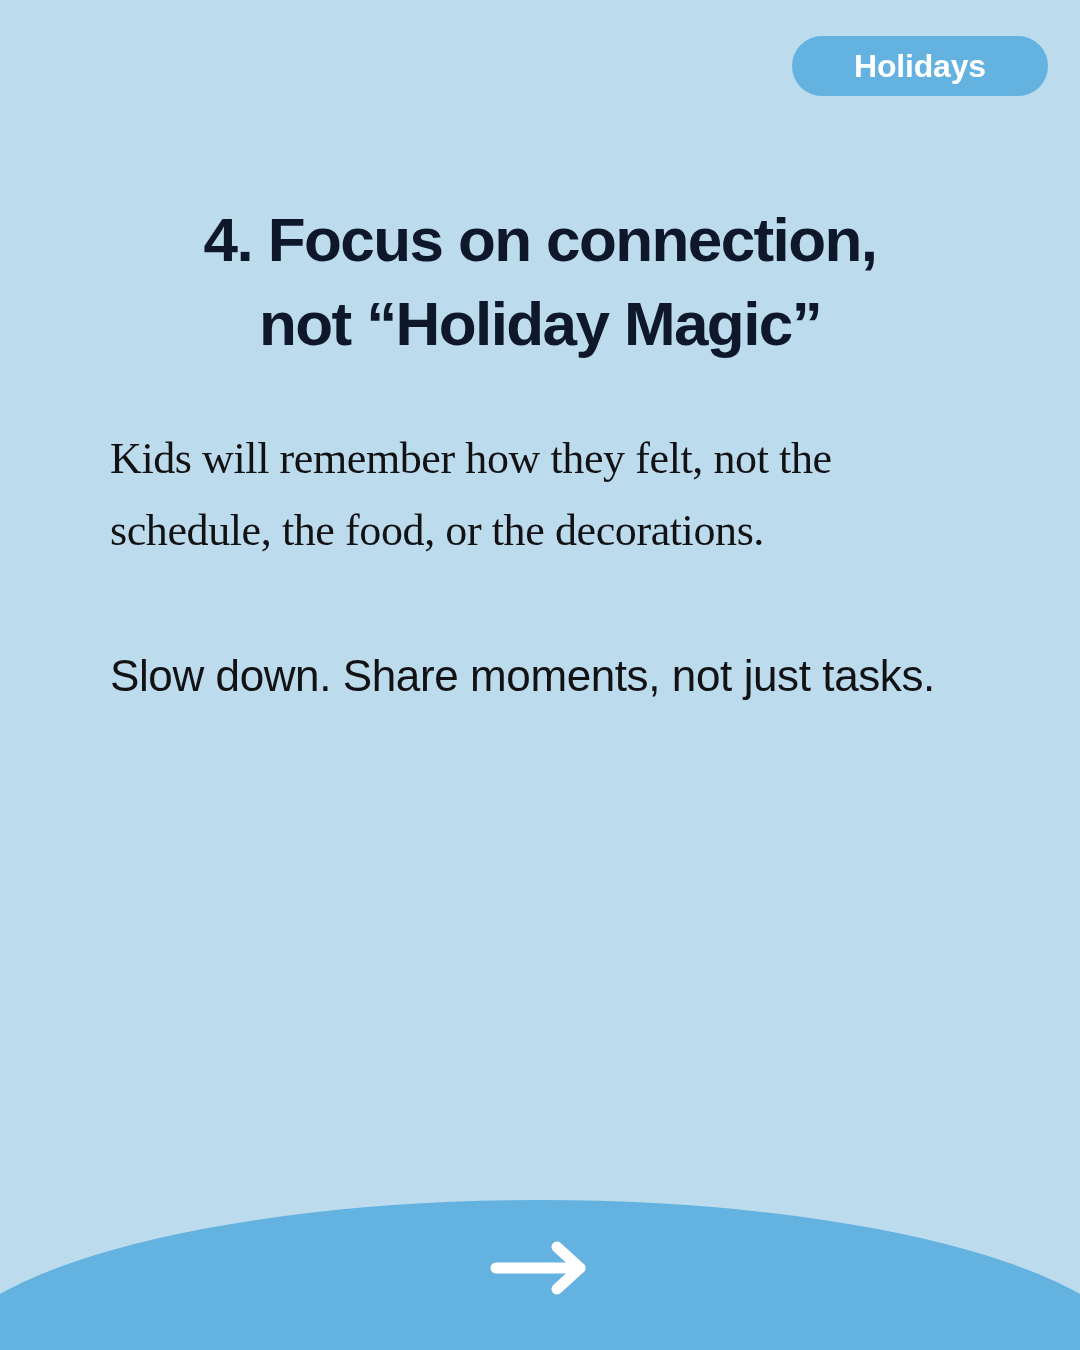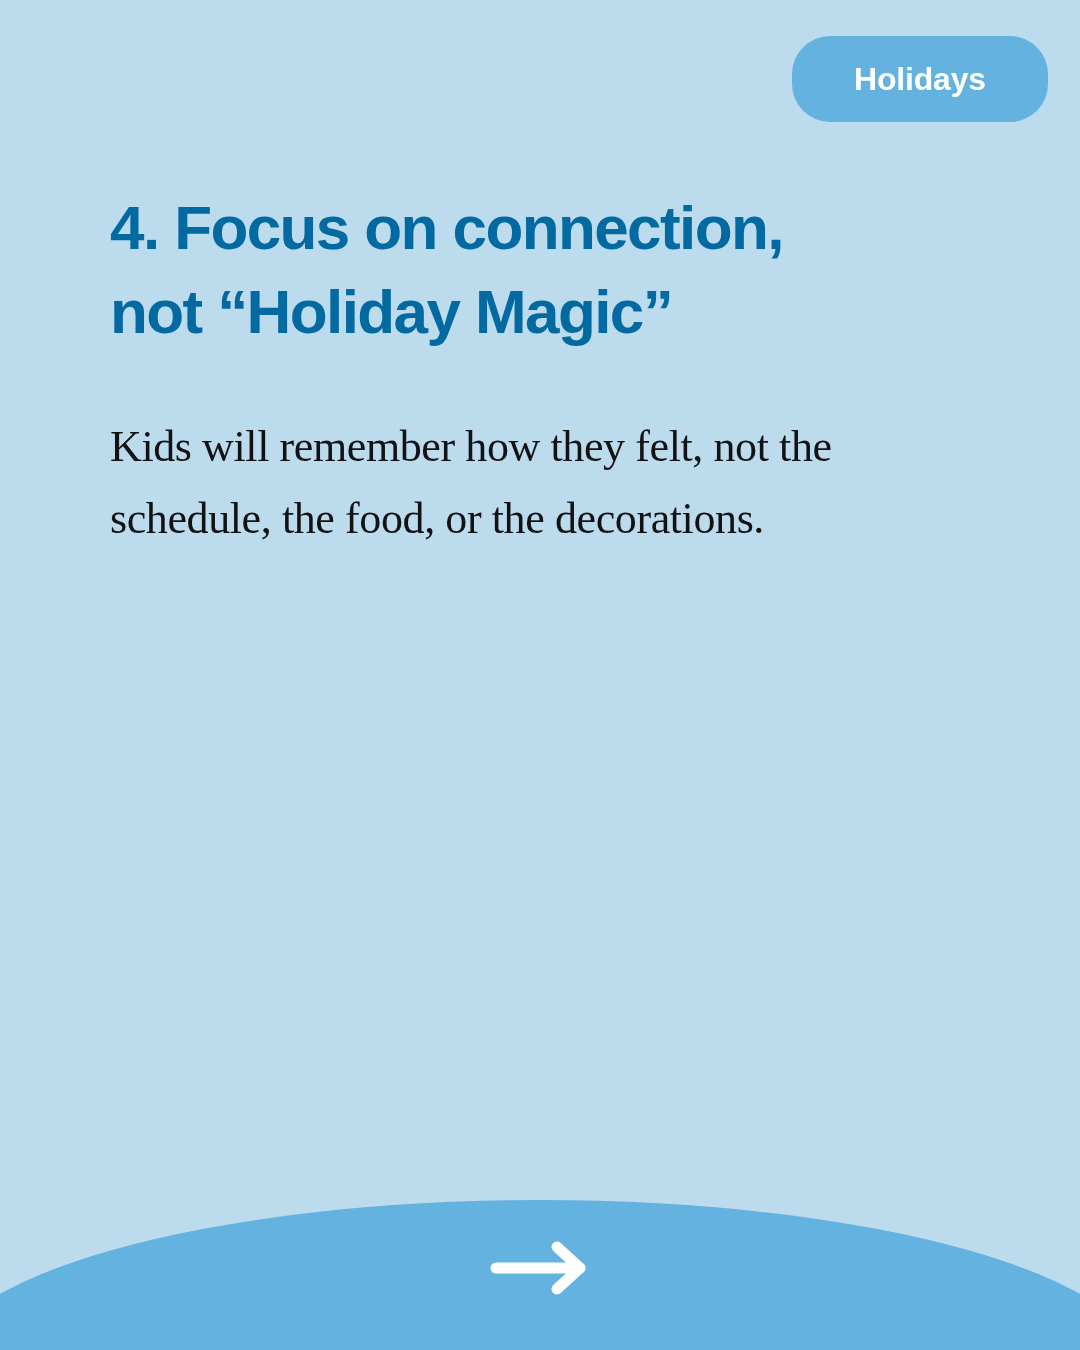--- a/index.html
+++ b/index.html
@@ -20,21 +20,21 @@
     background: #BCDCEE;
     overflow: hidden;
   }
 
   
   #category-badge {
     position: absolute;
     left: 792px;
     top: 36px;
     width: 256px;
-    height: 86px;
+    height: 60px;
     border-radius: 38px;
     background: #63B2DF;
     display: flex;
     align-items: center;
     justify-content: center;
   }
   #category-badge .badge-label {
     color: #FFFFFF;
     font-size: 32px;
     font-weight: 700;
@@ -44,27 +44,28 @@
 
   
   #content {
     position: absolute;
     left: 110px;
     top: 186px;
     width: 860px;
   }
 
   #slide-heading {
-    margin: 0;
-    color: #0369a1;
+    margin: 12px;
+    color: #0f172a;
     font-size: 62px;
     font-weight: 800;
     line-height: 1.36;
     letter-spacing: -1.6px;
     white-space: pre-line;
+    text-align: center;
   }
 
   .body-block {
     margin: 0;
     color: #121214;
     font-size: 44px;
     font-weight: 400;
     line-height: 1.65;
     letter-spacing: -0.4px;
     white-space: pre-line;
@@ -103,20 +104,21 @@
   <div id="category-badge">
     <span class="badge-label">Holidays</span>
   </div>
 
   <div id="content">
     <h1 id="slide-heading">4. Focus on connection,
 not “Holiday Magic”</h1>
 
     <p class="body-block" id="body-paragraph-1">Kids will remember how they felt, not the schedule, the food, or the decorations.</p>
 
+    <p class="body-block" id="body-paragraph-2">Slow down. Share moments, not just tasks.</p>
 
   </div>
 
   <div id="bottom-band"></div>
 
   <svg id="next-arrow" viewBox="0 0 104 56">
     <g fill="none" stroke="#FFFFFF" stroke-width="11" stroke-linecap="round" stroke-linejoin="round">
       <line x1="8" y1="28" x2="92" y2="28"></line>
       <polyline points="69,7 92,28 69,49"></polyline>
     </g>

